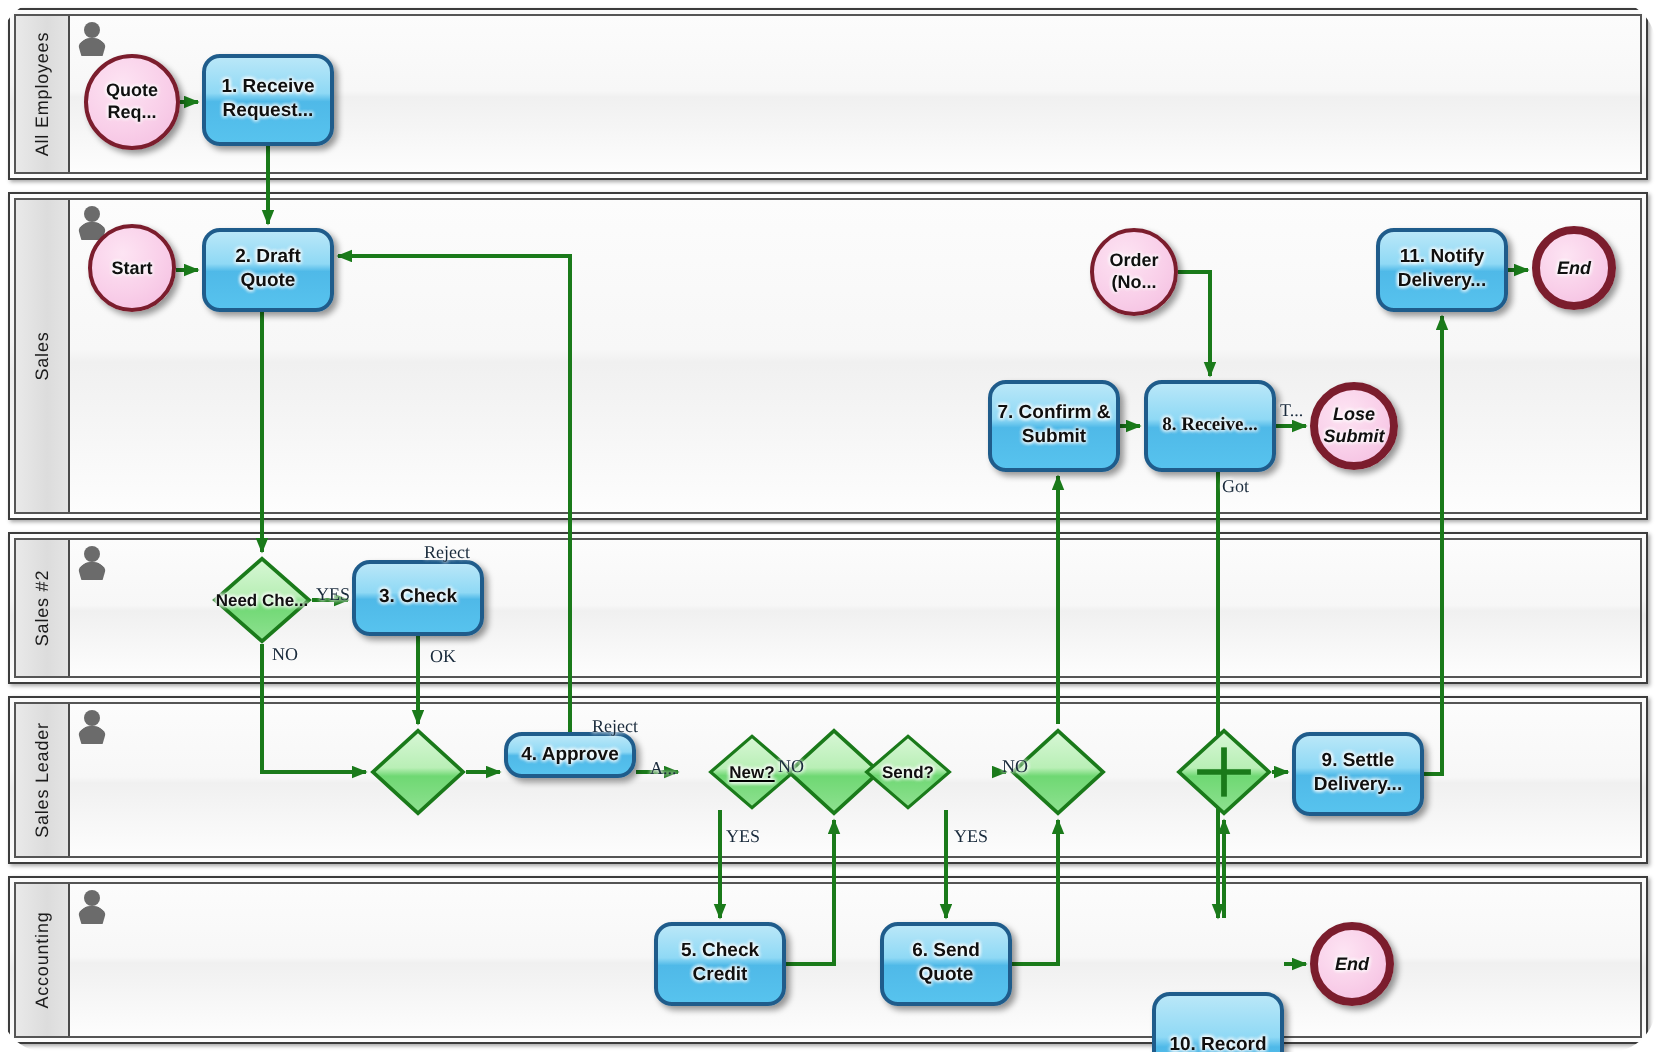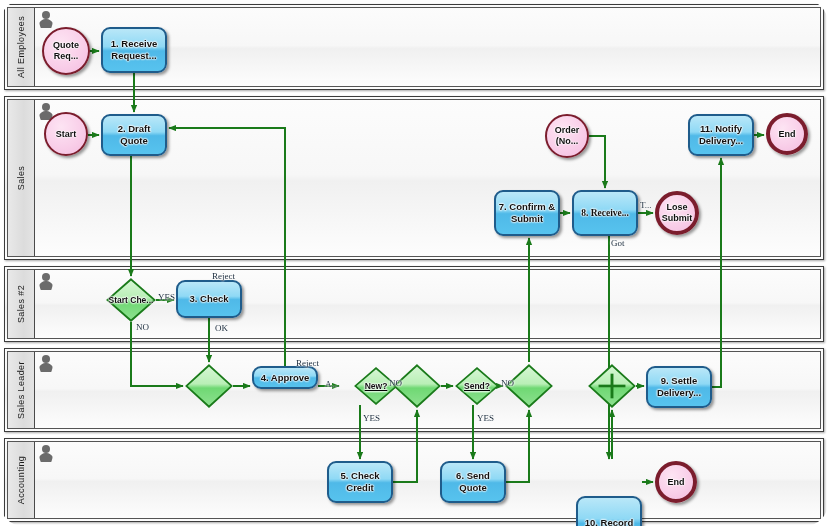--- a/index.html
+++ b/index.html
@@ -84,20 +84,21 @@
     text-align:center;
     box-shadow:2px 2px 3px rgba(0,0,0,.4);
   }
   .event.start{
     border:2px solid #7b1d2d;
     background:radial-gradient(circle at 38% 32%,#fde4f3 0%,#f9cfe9 55%,#f3bcdf 100%);
   }
   .event.end{
     border:4px solid #7b1d2d;
     background:radial-gradient(circle at 38% 32%,#fde4f3 0%,#f9cfe9 55%,#f3bcdf 100%);
+    font-style:italic;
   }
   .event .lbl{
     font-size:9px;font-weight:bold;color:#101010;line-height:11px;
     text-shadow:0 0 2px #fff,0 0 2px #fff,0 0 2px #fff;
   }
 
   .gw{
     box-shadow:none;
     display:flex;align-items:center;justify-content:center;
   }
@@ -250,21 +251,21 @@
       <div class="node task" style="left: 688px; top: 114px; width: 66px; height: 42px;">
         <span class="lbl">11. Notify Delivery...</span>
       </div>
       <div class="node event end" style="left: 766px; top: 113px; width: 42px; height: 42px;">
         <span class="lbl">End</span>
       </div>
       <div class="node gw" style="left: 106px; top: 278px; width: 50px; height: 44px;">
         <svg class="dia" viewBox="0 0 100 100" preserveAspectRatio="none">
           <polygon points="50,3 97,50 50,97 3,50" fill="url(#gwGrad)" stroke="#1a7a1a" stroke-width="4"></polygon>
         </svg>
-        <span class="lbl">Start Che...</span>
+        <span class="lbl">Need Che...</span>
       </div>
       <div class="node task" style="left: 176px; top: 280px; width: 66px; height: 38px;">
         <span class="lbl">3. Check</span>
       </div>
       <div class="node gw" style="left: 185px; top: 364px; width: 48px; height: 44px;">
         <svg class="dia" viewBox="0 0 100 100" preserveAspectRatio="none">
           <polygon points="50,3 97,50 50,97 3,50" fill="url(#gwGrad)" stroke="#1a7a1a" stroke-width="4"></polygon>
         </svg>
       </div>
       <div class="node task" style="left: 252px; top: 366px; width: 66px; height: 23px;">
@@ -274,21 +275,21 @@
         <svg class="dia" viewBox="0 0 100 100" preserveAspectRatio="none">
           <polygon points="50,3 97,50 50,97 3,50" fill="url(#gwGrad)" stroke="#1a7a1a" stroke-width="4"></polygon>
         </svg>
         <span class="lbl">New?</span>
       </div>
       <div class="node gw" style="left: 393px; top: 364px; width: 48px; height: 44px;">
         <svg class="dia" viewBox="0 0 100 100" preserveAspectRatio="none">
           <polygon points="50,3 97,50 50,97 3,50" fill="url(#gwGrad)" stroke="#1a7a1a" stroke-width="4"></polygon>
         </svg>
       </div>
-      <div class="node gw" style="left: 455px; top: 367px; width: 44px; height: 38px; text-decoration: underline;">
+      <div class="node gw" style="left: 432px; top: 367px; width: 44px; height: 38px;">
         <svg class="dia" viewBox="0 0 100 100" preserveAspectRatio="none">
           <polygon points="50,3 97,50 50,97 3,50" fill="url(#gwGrad)" stroke="#1a7a1a" stroke-width="4"></polygon>
         </svg>
         <span class="lbl">Send?</span>
       </div>
       <div class="node gw" style="left: 505px; top: 364px; width: 48px; height: 44px;">
         <svg class="dia" viewBox="0 0 100 100" preserveAspectRatio="none">
           <polygon points="50,3 97,50 50,97 3,50" fill="url(#gwGrad)" stroke="#1a7a1a" stroke-width="4"></polygon>
         </svg>
       </div>

